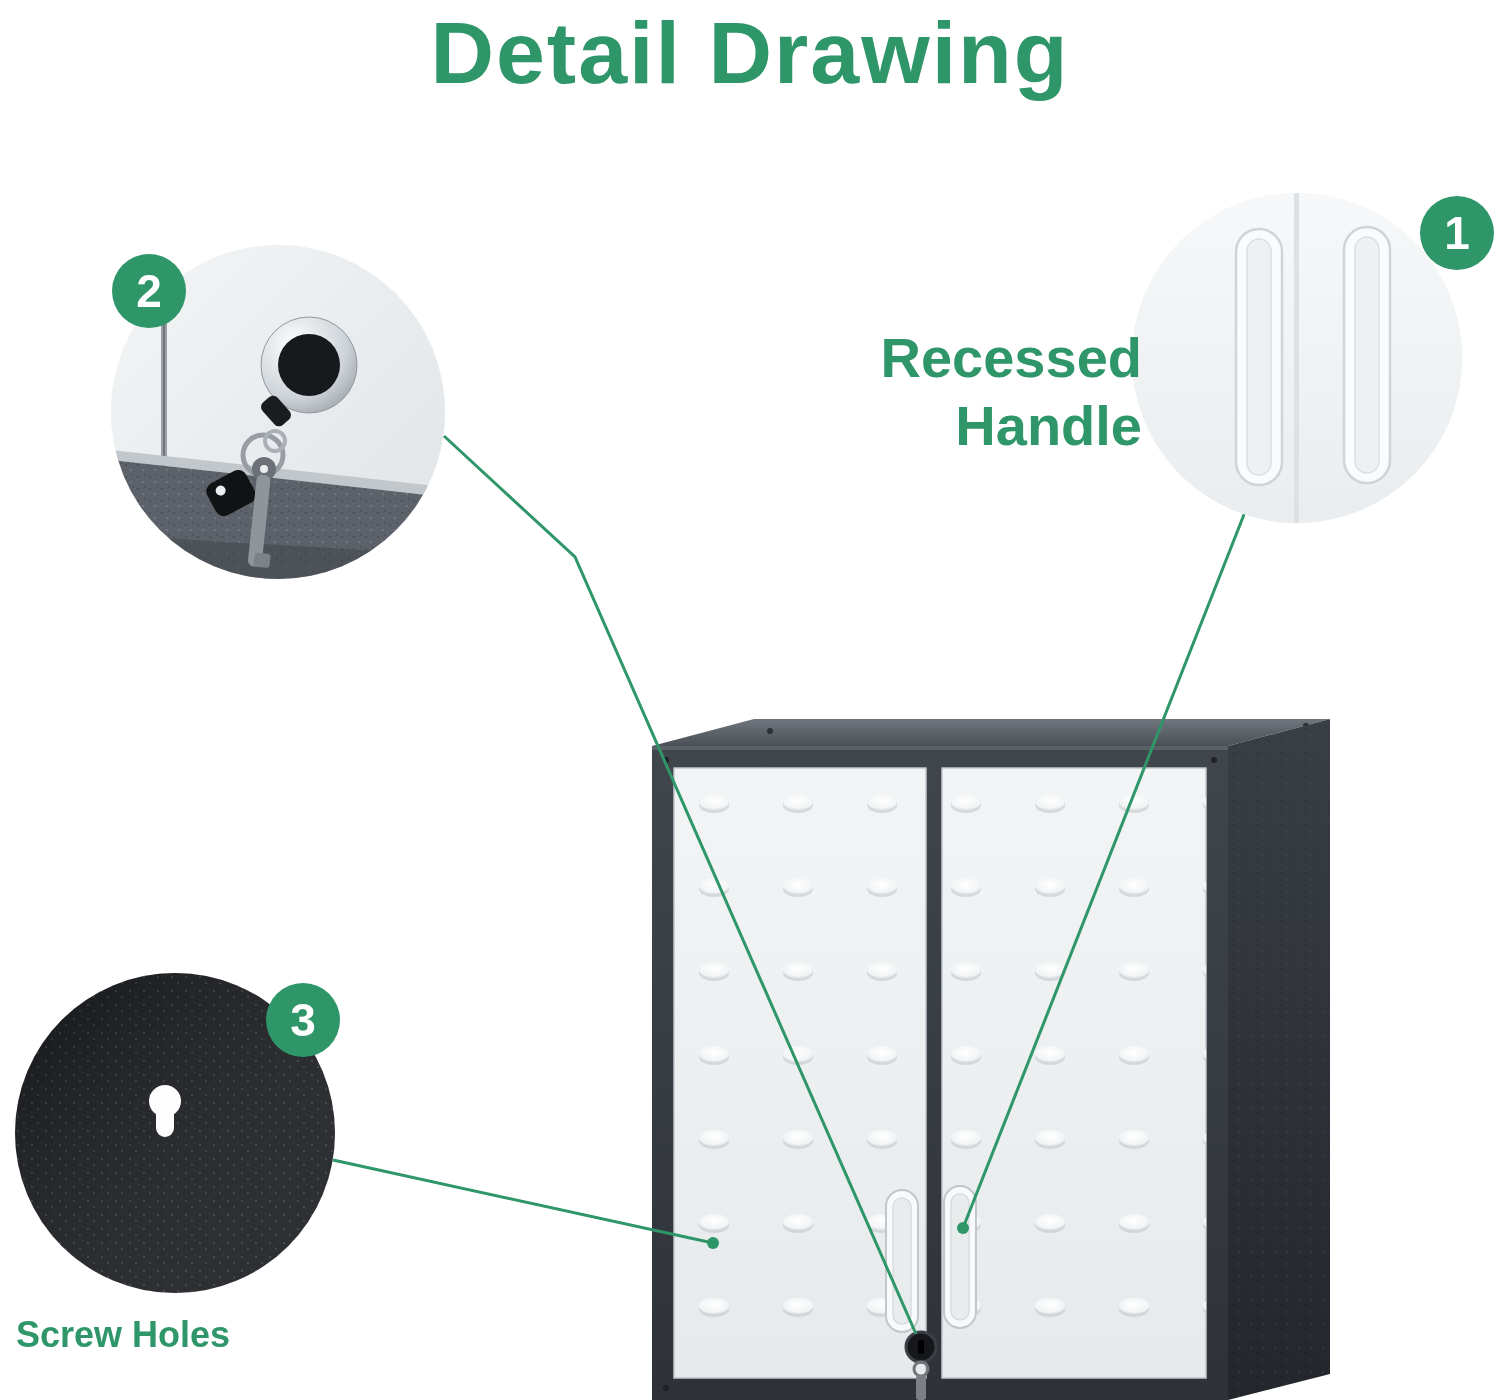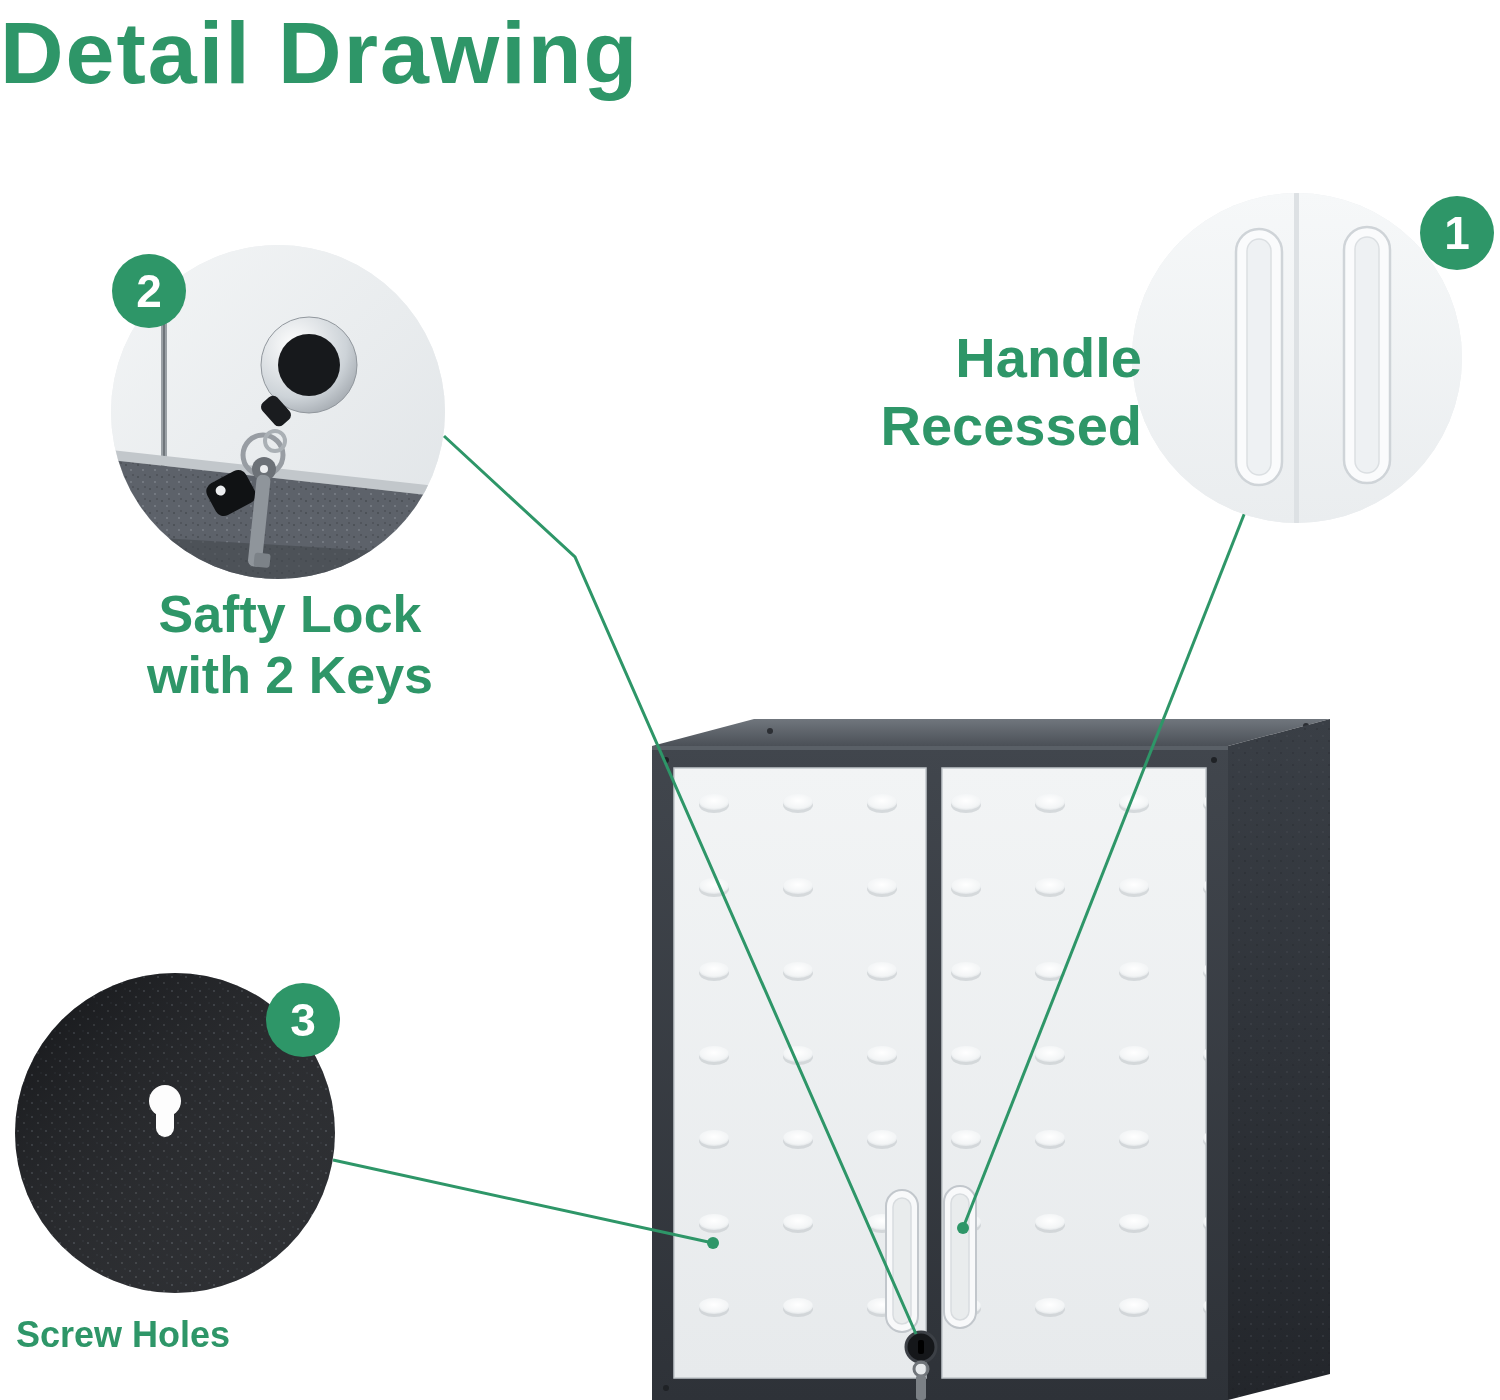--- a/index.html
+++ b/index.html
@@ -1,19 +1,19 @@
 <!DOCTYPE html>
 <html><head>
 <meta charset="utf-8">
 <style>
   *{margin:0;padding:0;box-sizing:border-box}
   html,body{background:#fff}
   #canvas{position:relative;width:1500px;height:1400px;background:#fff;
           font-family:"Liberation Sans",sans-serif;overflow:hidden}
-  #title{position:absolute;top:2px;left:0;width:100%;text-align:left;
+  #title{position:absolute;top:2px;left:0;width:100%;text-align:center;
          font-size:88px;font-weight:800;color:#2e9668;letter-spacing:2px}
   .layer{position:absolute;left:0;top:0}
   .badge{position:absolute;width:74px;height:74px;border-radius:50%;background:#2e9668;
          color:#fff;display:flex;align-items:center;justify-content:center;
          font-size:46px;font-weight:700}
   #badge-2{left:112px;top:254px}
   #badge-1{left:1420px;top:196px}
   #badge-3{left:266px;top:983px}
   .callout-label{position:absolute;color:#2e9668;font-weight:700}
   .callout-label span{display:block}
@@ -198,24 +198,20 @@
         <rect x="141" y="128" width="18" height="36" rx="9" fill="#fdfdfd"></rect>
       </g>
     </svg>
   </div>
 
   <div class="badge" id="badge-1">1</div>
   <div class="badge" id="badge-2">2</div>
   <div class="badge" id="badge-3">3</div>
 
   <div class="callout-label" id="label-handle">
+    <span>Recessed</span>
     <span>Handle</span>
-    <span>Recessed</span>
-  </div>
-  <div class="callout-label" id="label-lock">
-    <span>Safty Lock</span>
-    <span>with 2 Keys</span>
   </div>
   <div class="callout-label" id="label-screw">Screw Holes</div>
 
   <div id="title">Detail Drawing</div>
 
 </div>
 
 </body></html>

